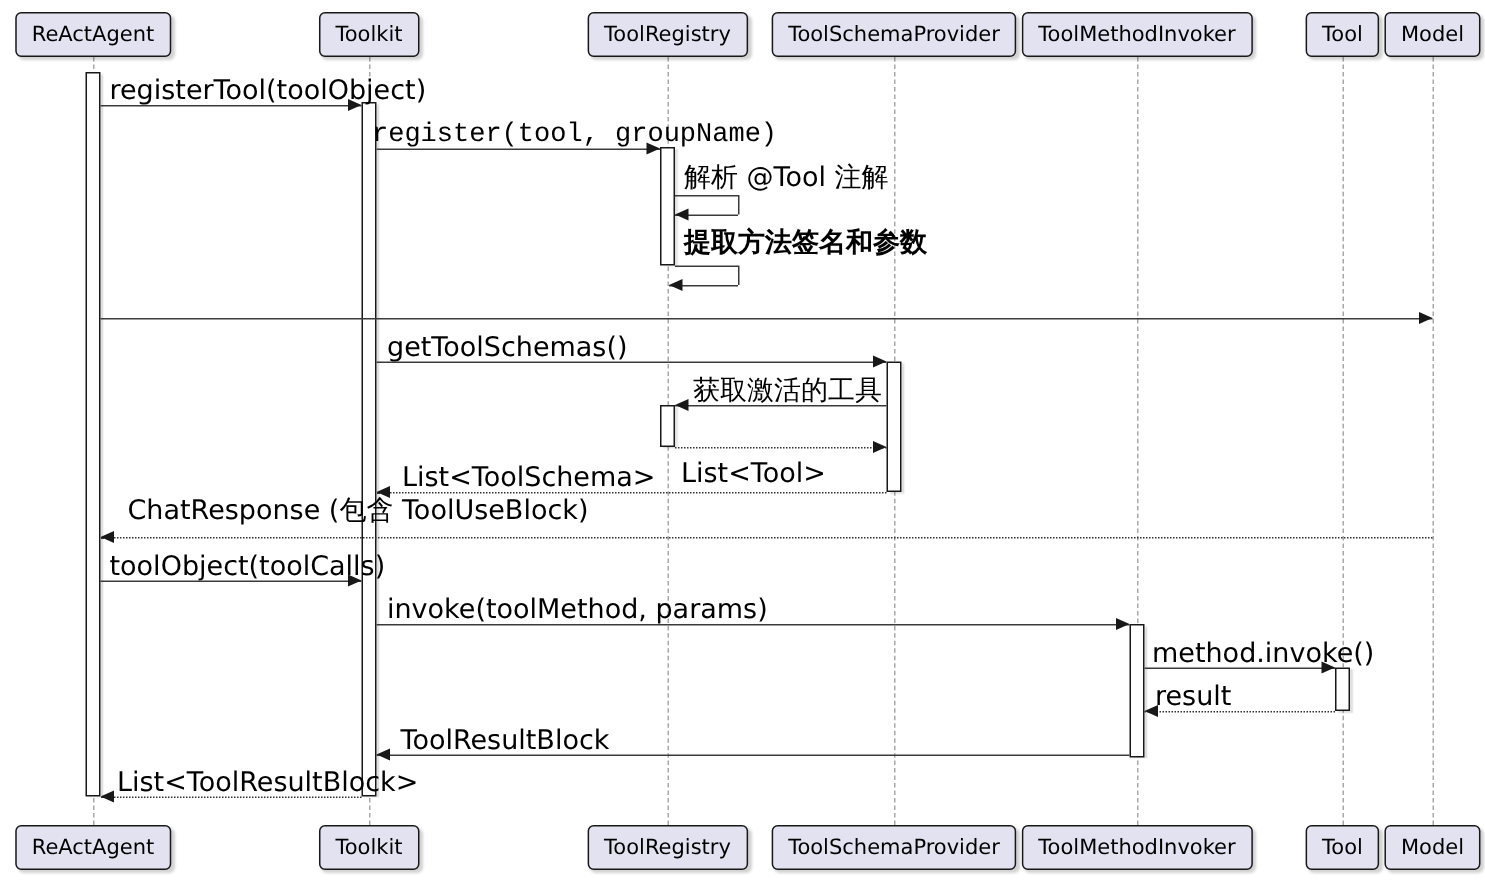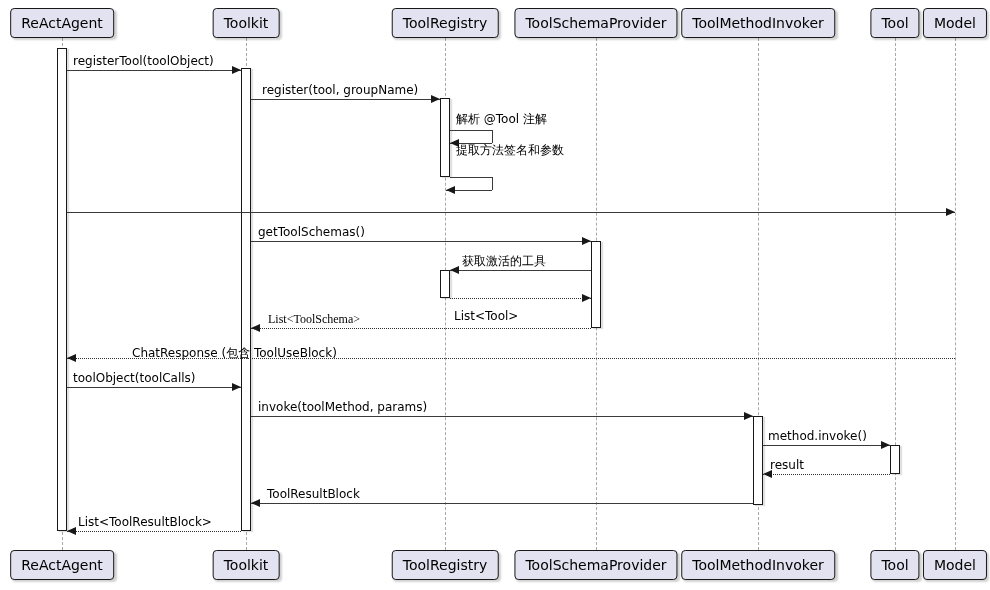--- a/index.html
+++ b/index.html
@@ -20,21 +20,21 @@
     position:absolute;width:10px;background:#fff;border:1px solid #181818;
     box-shadow:2px 1px 1px rgba(0,0,0,0.12);box-sizing:border-box;
   }
   .msg-line{position:absolute;height:0;border-top:1px solid #3a3a3a;}
   .msg-line.dotted{border-top:1px dotted #303030;}
   .arrow-r{position:absolute;width:0;height:0;border-top:4px solid transparent;
     border-bottom:4px solid transparent;border-left:9px solid #181818;}
   .arrow-l{position:absolute;width:0;height:0;border-top:4px solid transparent;
     border-bottom:4px solid transparent;border-right:9px solid #181818;}
   .msg-label{
-    position:absolute;font-size:12px;color:#000;white-space:nowrap;height:16px;line-height:16px;
+    position:absolute;font-size:18px;color:#000;white-space:nowrap;height:16px;line-height:16px;
   }
   .loop-top{position:absolute;height:0;border-top:1px solid #3a3a3a;}
   .loop-right{position:absolute;width:0;border-left:1px solid #3a3a3a;}
 </style>
 </head>
 <body>
 
 <div id="canvas">
 
   <div class="lifeline" style="left:62px;top:38px;height:512px;"></div>
@@ -66,56 +66,56 @@
   <div class="participant" style="left:445px;top:550px;">ToolRegistry</div>
   <div class="participant" style="left:596px;top:550px;">ToolSchemaProvider</div>
   <div class="participant" style="left:758px;top:550px;">ToolMethodInvoker</div>
   <div class="participant" style="left:895px;top:550px;">Tool</div>
   <div class="participant" style="left:955px;top:550px;">Model</div>
 
   <div class="msg-label" style="left:73px;top:53px;">registerTool(toolObject)</div>
   <div class="msg-line" style="left:67px;top:70px;width:174px;"></div>
   <div class="arrow-r" style="left:232px;top:66px;"></div>
 
-  <div class="msg-label" style="left:262px;top:82px;">register(tool, groupName)</div>
+  <div class="msg-label" style="left:248px;top:82px;font-family:Liberation Mono, monospace;">register(tool, groupName)</div>
   <div class="msg-line" style="left:251px;top:99px;width:189px;"></div>
   <div class="arrow-r" style="left:431px;top:95px;"></div>
 
   <div class="msg-label" style="left:456px;top:111px;">解析 @Tool 注解</div>
   <div class="loop-top" style="left:450px;top:130px;width:42px;"></div>
   <div class="loop-right" style="left:492px;top:130px;height:13px;"></div>
   <div class="loop-top" style="left:450px;top:143px;width:42px;"></div>
   <div class="arrow-l" style="left:450px;top:139px;"></div>
 
-  <div class="msg-label" style="left:456px;top:142px;">提取方法签名和参数</div>
+  <div class="msg-label" style="left:456px;top:154px;font-weight:bold;">提取方法签名和参数</div>
   <div class="loop-top" style="left:450px;top:177px;width:42px;"></div>
   <div class="loop-right" style="left:492px;top:177px;height:13px;"></div>
   <div class="loop-top" style="left:446px;top:190px;width:46px;"></div>
   <div class="arrow-l" style="left:446px;top:186px;"></div>
 
   <div class="msg-line" style="left:67px;top:212px;width:888px;"></div>
   <div class="arrow-r" style="left:946px;top:208px;"></div>
 
   <div class="msg-label" style="left:258px;top:224px;">getToolSchemas()</div>
   <div class="msg-line" style="left:251px;top:241px;width:340px;"></div>
   <div class="arrow-r" style="left:582px;top:237px;"></div>
 
   <div class="msg-label" style="left:462px;top:253px;">获取激活的工具</div>
   <div class="msg-line" style="left:450px;top:270px;width:141px;"></div>
   <div class="arrow-l" style="left:450px;top:266px;"></div>
 
   <div class="msg-label" style="left:454px;top:281px;margin-top:27px;">List&lt;Tool&gt;</div>
   <div class="msg-line dotted" style="left:450px;top:298px;width:141px;"></div>
   <div class="arrow-r" style="left:582px;top:294px;"></div>
 
-  <div class="msg-label" style="left:268px;top:311px;font-family:Liberation Serif, serif;">List&lt;ToolSchema&gt;</div>
+  <div class="msg-label" style="left:268px;top:311px;">List&lt;ToolSchema&gt;</div>
   <div class="msg-line dotted" style="left:251px;top:328px;width:340px;"></div>
   <div class="arrow-l" style="left:251px;top:324px;"></div>
 
-  <div class="msg-label" style="left:85px;top:345px;margin-left:47px;">ChatResponse (包含 ToolUseBlock)</div>
+  <div class="msg-label" style="left:85px;top:333px;">ChatResponse (包含 ToolUseBlock)</div>
   <div class="msg-line dotted" style="left:67px;top:358px;width:888px;"></div>
   <div class="arrow-l" style="left:67px;top:354px;"></div>
 
   <div class="msg-label" style="left:73px;top:370px;">toolObject(toolCalls)</div>
   <div class="msg-line" style="left:67px;top:387px;width:174px;"></div>
   <div class="arrow-r" style="left:232px;top:383px;"></div>
 
   <div class="msg-label" style="left:258px;top:399px;">invoke(toolMethod, params)</div>
   <div class="msg-line" style="left:251px;top:416px;width:502px;"></div>
   <div class="arrow-r" style="left:744px;top:412px;"></div>

